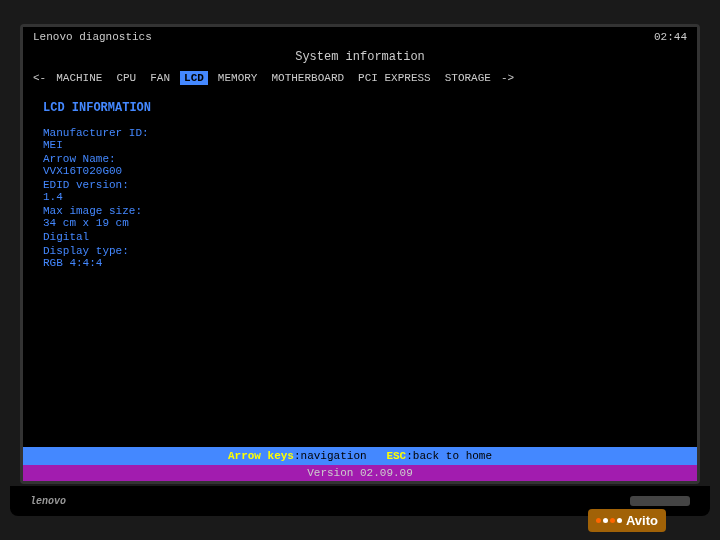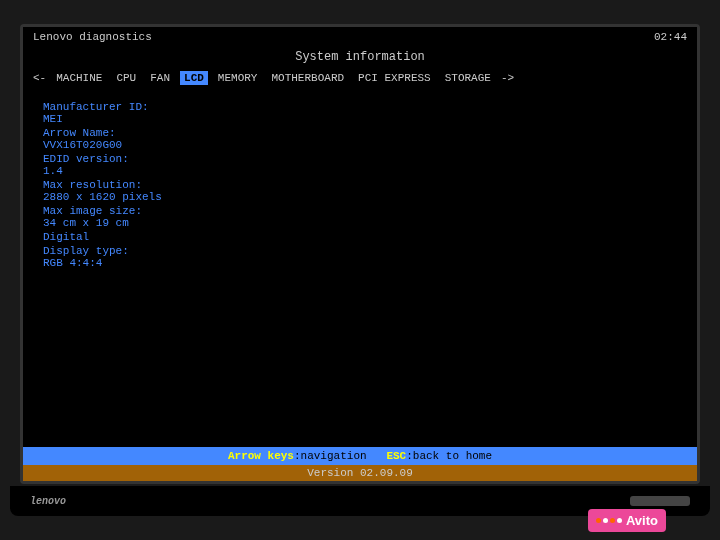--- a/index.html
+++ b/index.html
@@ -111,21 +111,21 @@
 
     .bottom-status {
       background: #4488ff;
       color: #ffff00;
       text-align: center;
       font-size: 11px;
       padding: 3px 0;
     }
 
     .version-bar {
-      background: #a16207;
+      background: #a21caf;
       color: #ccc;
       text-align: center;
       font-size: 11px;
       padding: 2px 0;
     }
 
     .laptop-bottom {
       width: 700px;
       height: 30px;
       background: #000000;
@@ -141,21 +141,21 @@
       color: #999;
       font-size: 10px;
       font-style: italic;
       font-weight: bold;
     }
 
     .avito-badge {
       position: absolute;
       bottom: 8px;
       right: 8px;
-      background: #ec4899;
+      background: #a16207;
       color: white;
       font-family: Arial, sans-serif;
       font-size: 13px;
       font-weight: bold;
       padding: 4px 8px;
       border-radius: 4px;
       display: flex;
       align-items: center;
       gap: 4px;
     }
@@ -205,36 +205,33 @@
       <span class="nav-item">FAN</span>
       <span class="nav-item active">LCD</span>
       <span class="nav-item">MEMORY</span>
       <span class="nav-item">MOTHERBOARD</span>
       <span class="nav-item">PCI EXPRESS</span>
       <span class="nav-item">STORAGE</span>
       <span class="nav-arrow">-&gt;</span>
     </div>
 
     <div class="content-area">
+      <div class="section-title">LCD INFORMATION</div>
       <div class="info-table">
         <div class="info-row">
           <span class="info-label">Manufacturer ID:</span>
           <span class="info-value">MEI</span>
         </div>
         <div class="info-row">
           <span class="info-label">Arrow Name:</span>
           <span class="info-value">VVX16T020G00</span>
         </div>
         <div class="info-row">
           <span class="info-label">EDID version:</span>
           <span class="info-value">1.4</span>
-        </div>
-        <div class="info-row">
-          <span class="info-label">Max resolution:</span>
-          <span class="info-value">2880 x 1620 pixels</span>
         </div>
         <div class="info-row">
           <span class="info-label">Max image size:</span>
           <span class="info-value">34 cm x 19 cm</span>
         </div>
         <div class="info-row">
           <span class="info-value">Digital</span>
         </div>
         <div class="info-row">
           <span class="info-label">Display type:</span>

